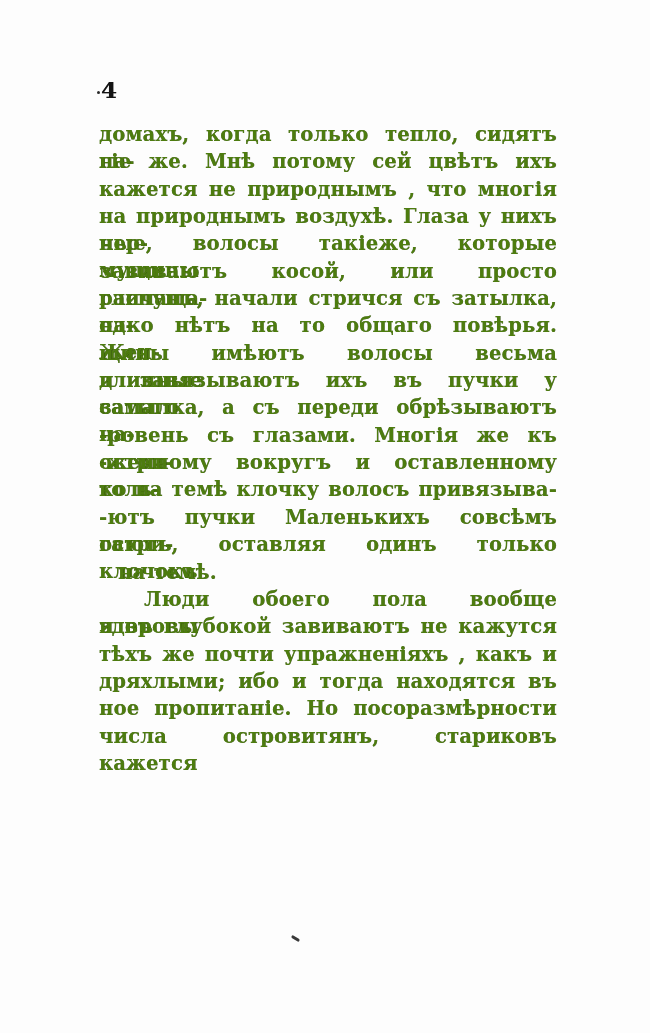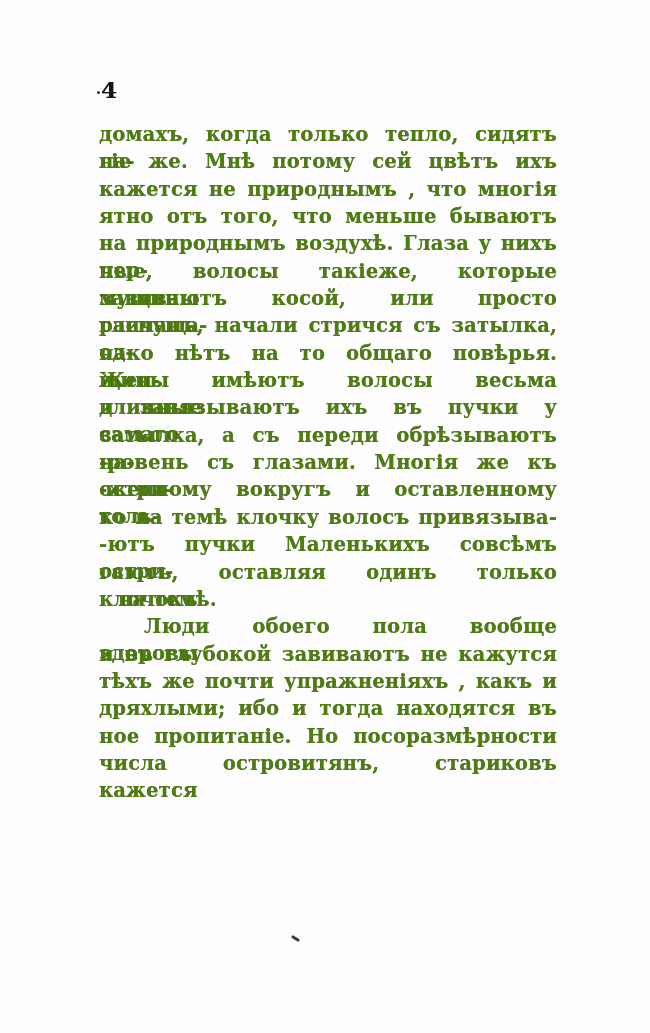--- a/index.html
+++ b/index.html
@@ -68,21 +68,20 @@
 
   <div class="page-number-speck"></div>
   <div class="page-number">4</div>
 
   <div class="text-block">
 
     <div class="para">
       <div class="line">домахъ, когда только тепло, сидятъ на-</div>
       <div class="line">гіе же. Мнѣ потому сей цвѣтъ ихъ</div>
       <div class="line">кажется не природнымъ , что многія</div>
-      <div class="line">ятно отъ того, что меньше бываютъ</div>
       <div class="line">на природнымъ воздухѣ. Глаза у нихъ чер-</div>
       <div class="line">ные, волосы такіеже, которые мущины</div>
       <div class="line">завиваютъ косой, или просто распуща-</div>
       <div class="line">гличанъ, начали стричся съ затылка, од-</div>
       <div class="line">нако нѣтъ на то общаго повѣрья. Жен-</div>
       <div class="line">щины имѣютъ волосы весьма длинные</div>
       <div class="line">и завязываютъ ихъ въ пучки у самаго</div>
       <div class="line">затылка, а съ переди обрѣзываютъ на-</div>
       <div class="line">-ровень съ глазами. Многія же къ остри-</div>
       <div class="line">-женному вокругъ и оставленному толь-</div>

